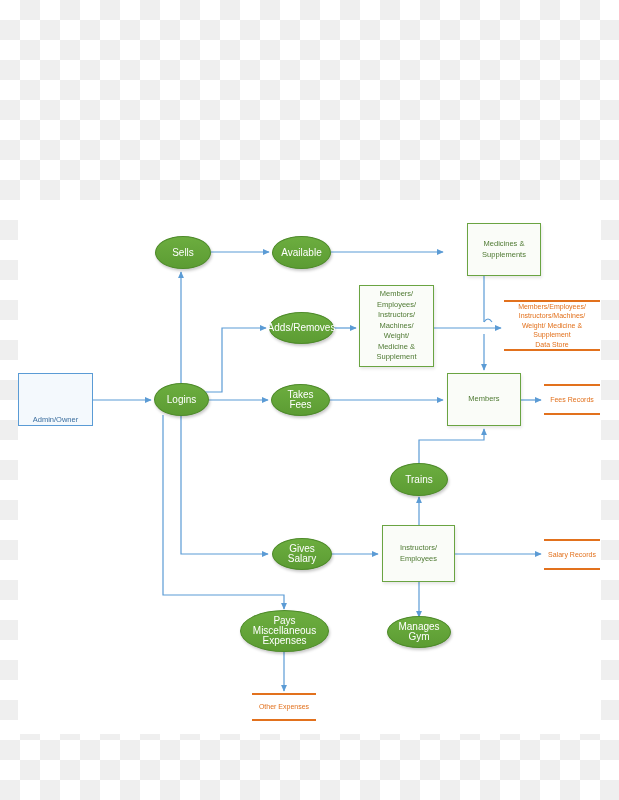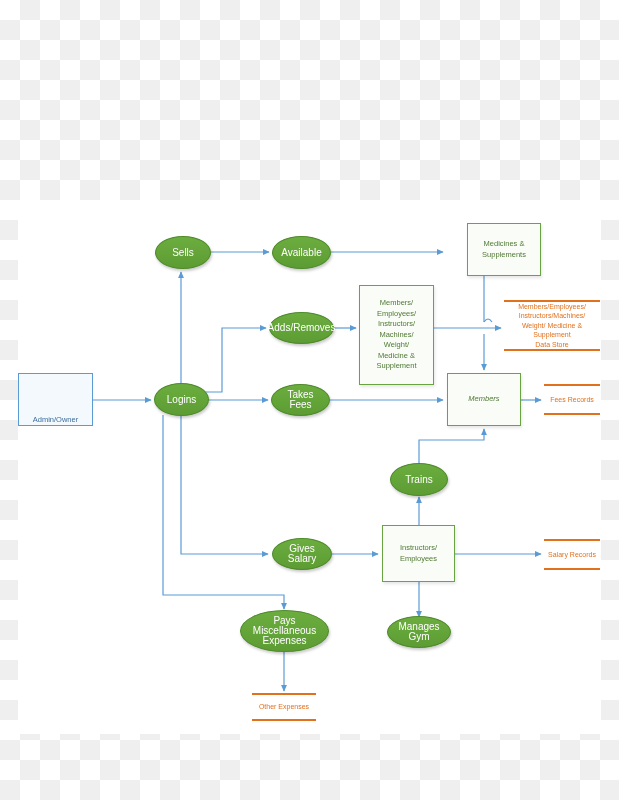--- a/index.html
+++ b/index.html
@@ -170,31 +170,31 @@
 
   <div class="node ellipse" style="left:387px;top:616px;width:64px;height:32px;">
     <span class="wlabel">Manages Gym</span>
   </div>
 
   <div class="node boxgreen" style="left:447px;top:223px;width:74px;height:53px;margin-left:20px;">
     <span class="wlabel">Medicines &amp;
 Supplements</span>
   </div>
 
-  <div class="node boxgreen" style="left:359px;top:285px;width:75px;height:100px;">
+  <div class="node boxgreen" style="left:359px;top:285px;width:75px;height:82px;">
     <span class="wlabel">Members/
 Employees/
 Instructors/
 Machines/
 Weight/
 Medicine &amp;
 Supplement</span>
   </div>
 
-  <div class="node boxgreen" style="left:447px;top:373px;width:74px;height:53px;font-style:italic;">
+  <div class="node boxgreen" style="left:447px;top:373px;width:74px;height:53px;">
     <span class="wlabel">Members</span>
   </div>
 
   <div class="node boxgreen" style="left:382px;top:525px;width:73px;height:57px;">
     <span class="wlabel">Instructors/
 Employees</span>
   </div>
 
   <div class="node store" style="left:504px;top:300px;width:96px;height:51px;">
     <span class="wlabel">Members/Employees/

